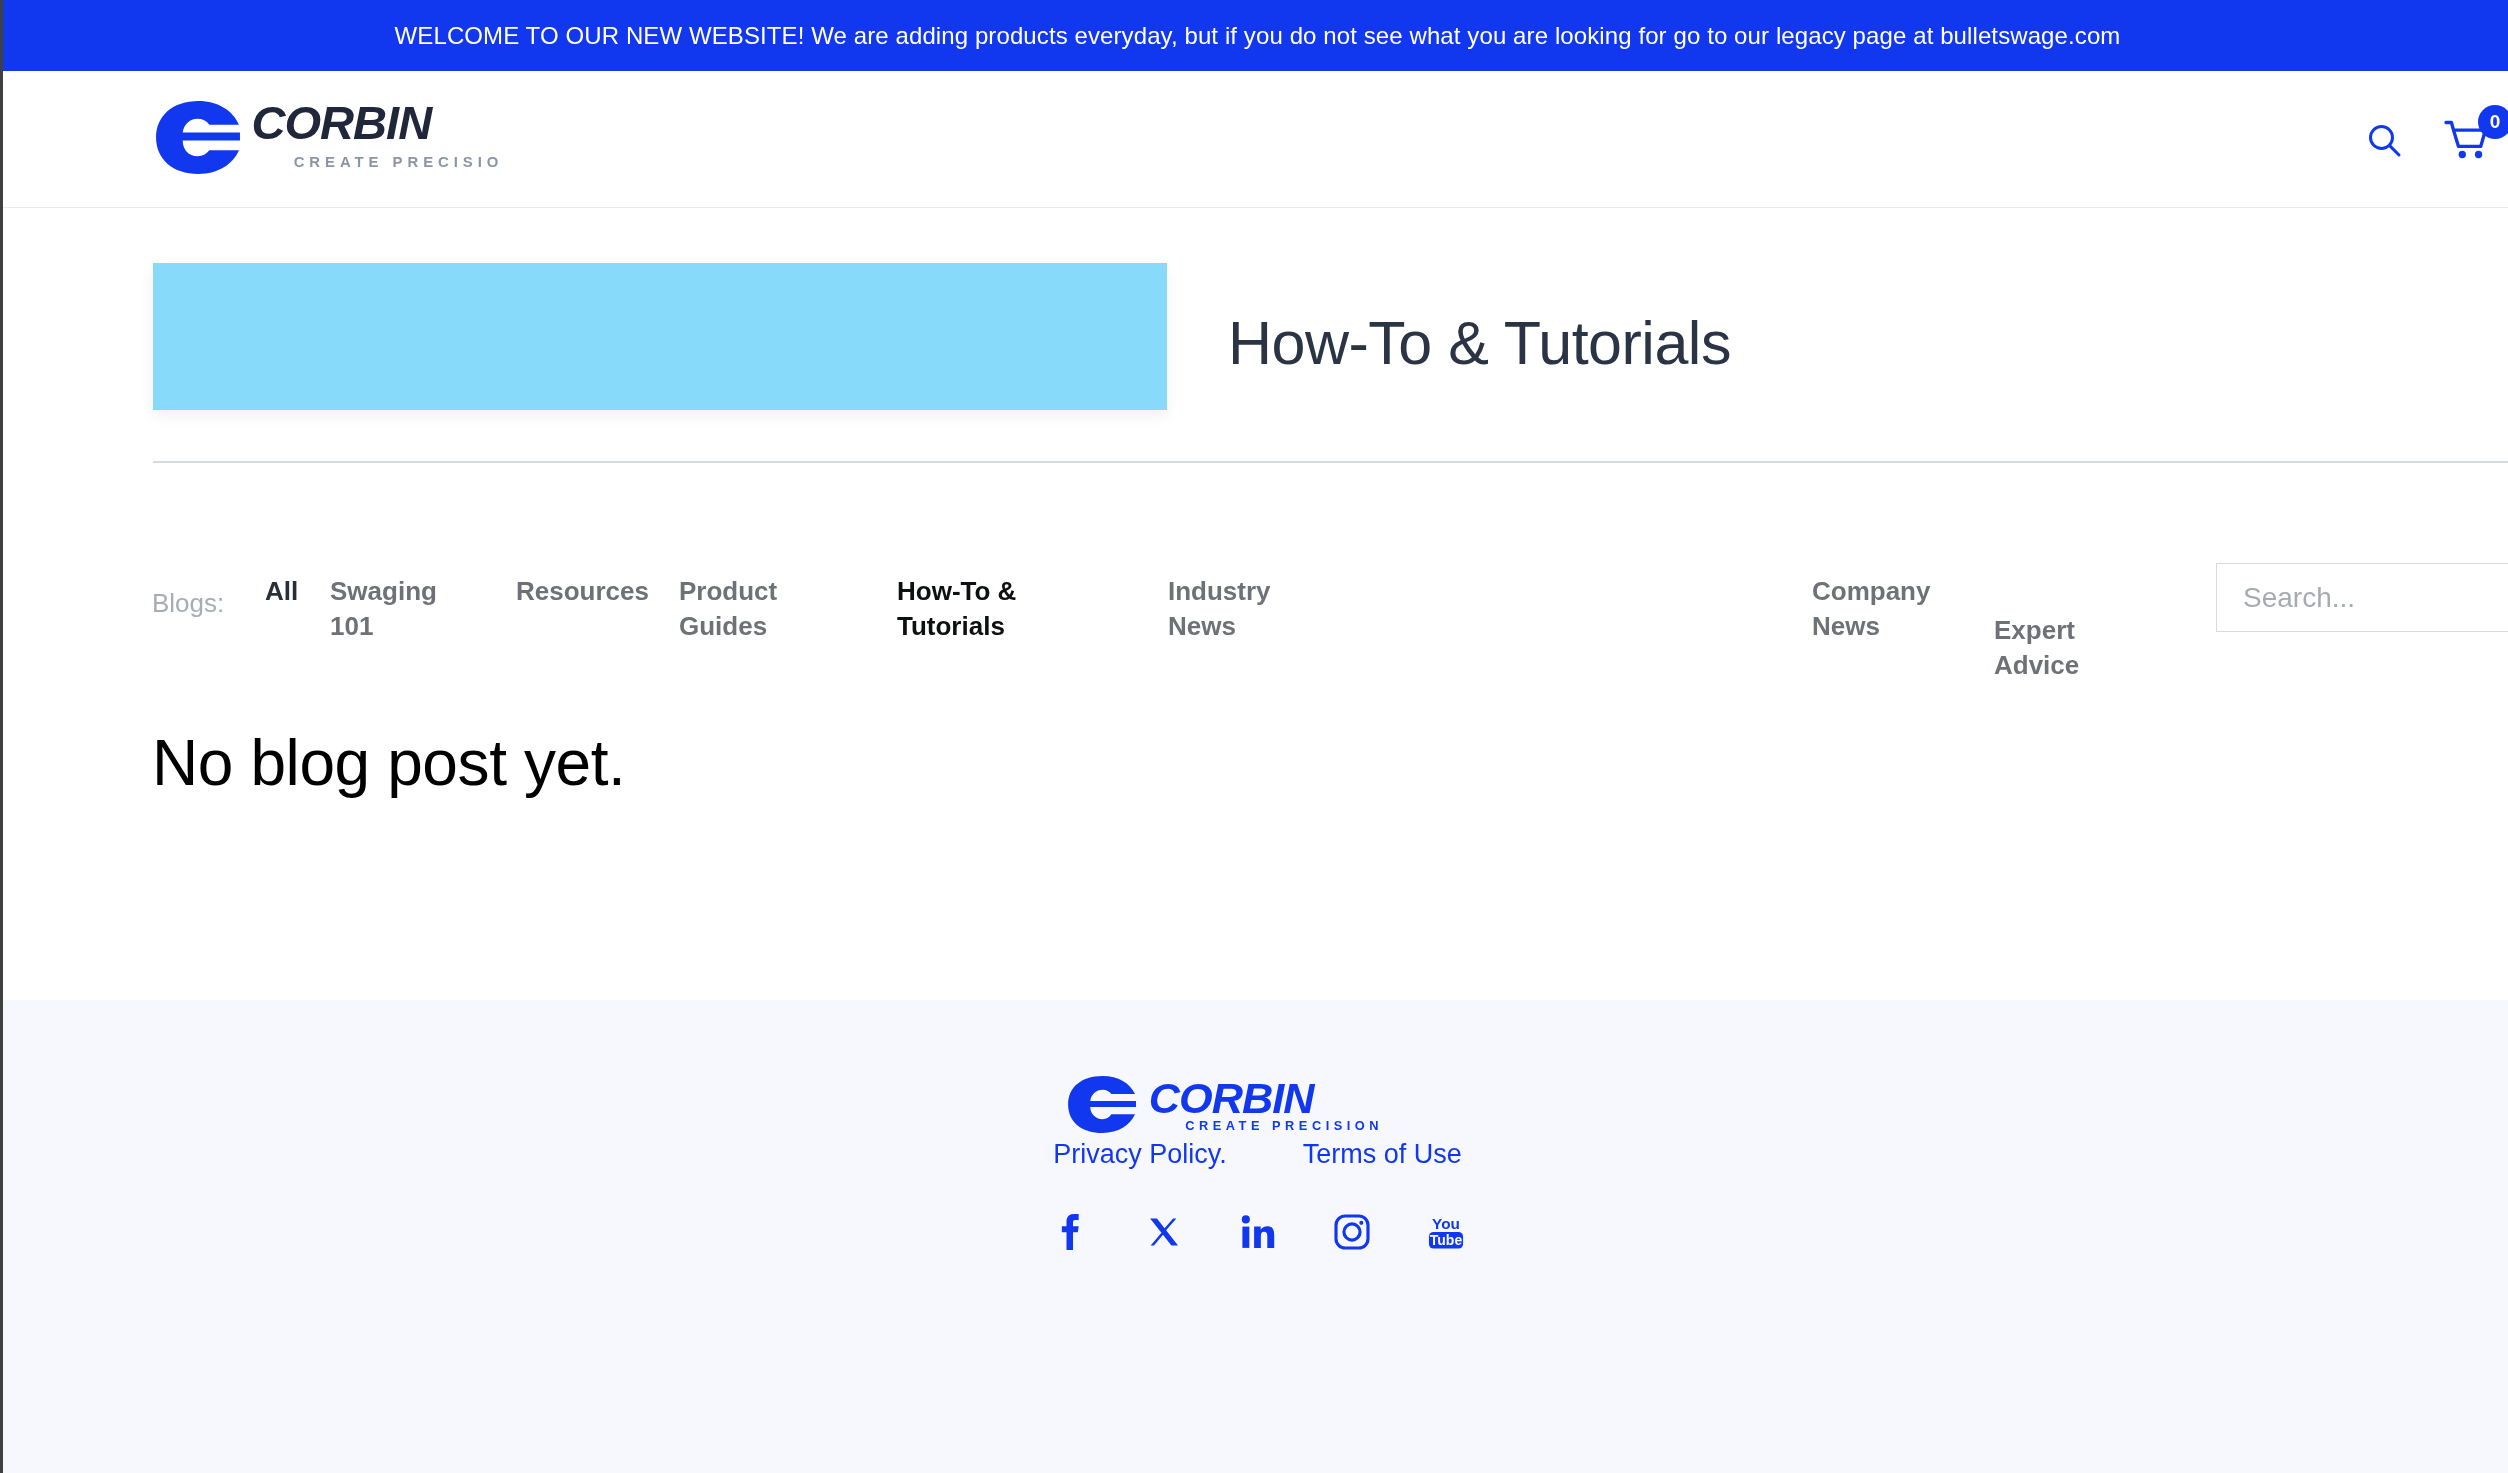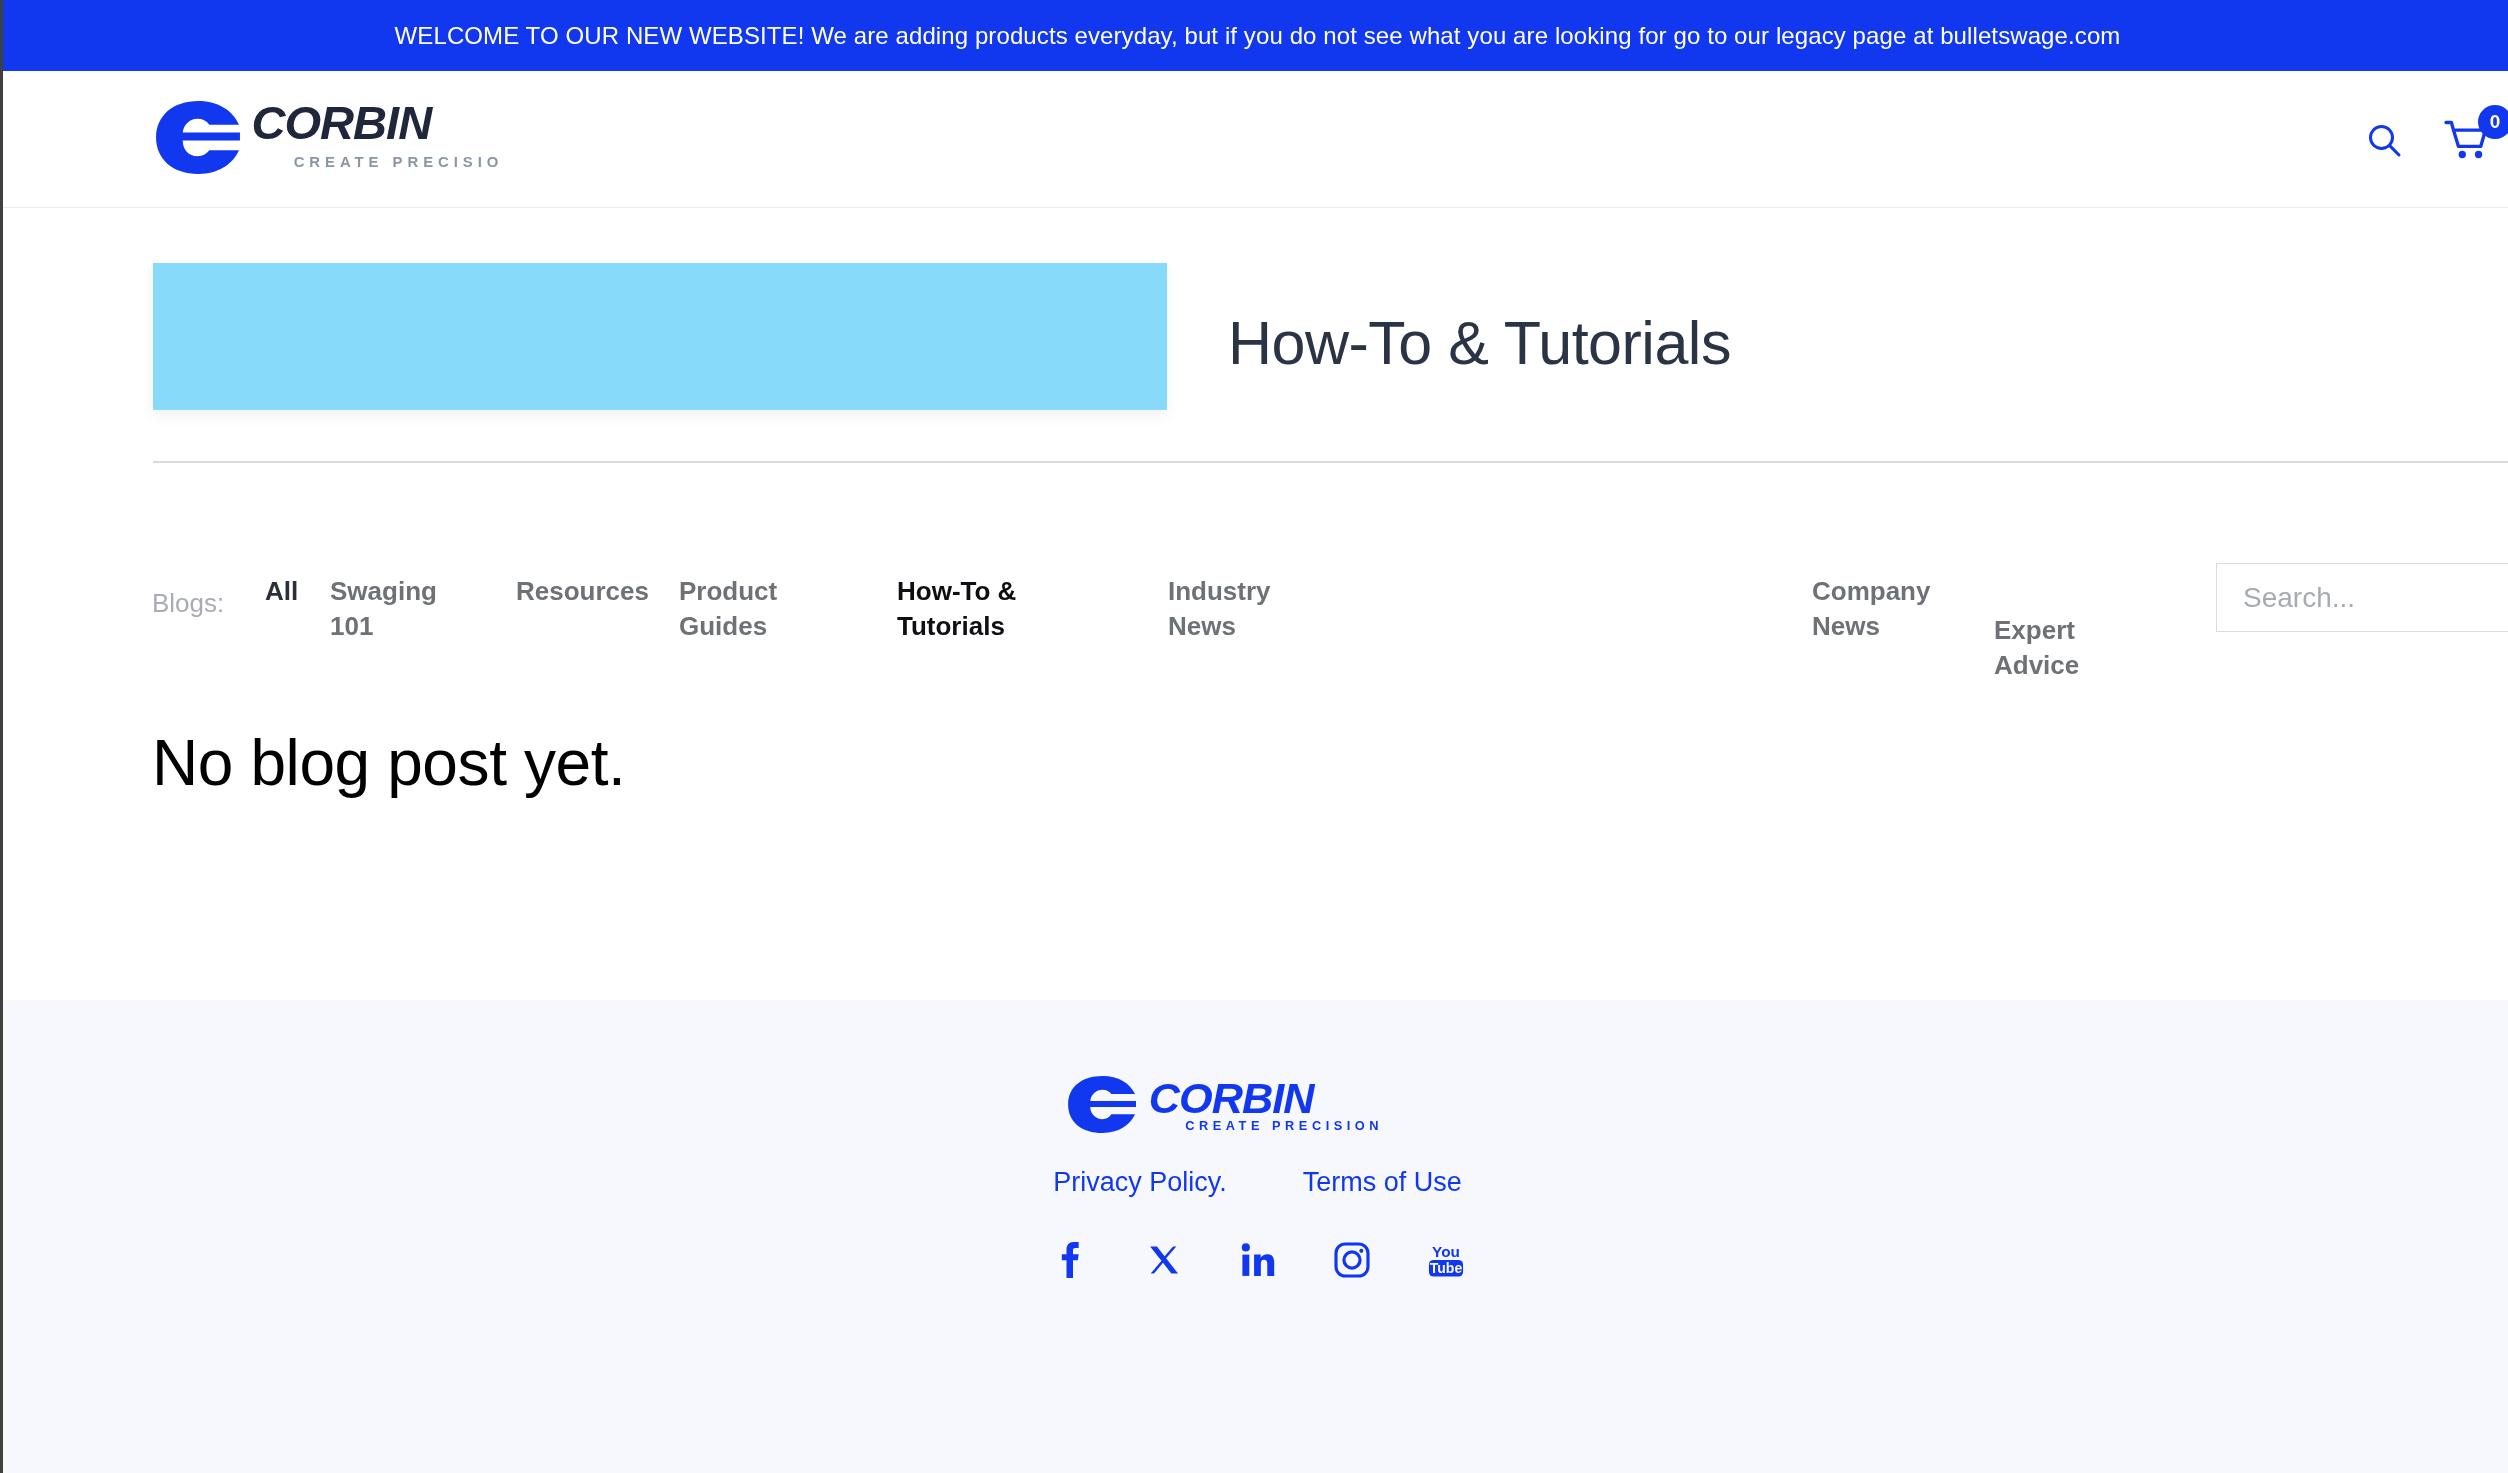--- a/index.html
+++ b/index.html
@@ -232,21 +232,20 @@
   .footer-inner {
     position: absolute;
     left: 0; top: 0;
     width: 2509px;
     display: flex;
     flex-direction: column;
     align-items: center;
   }
   .footer-logo { margin-top: 74px; }
   .footer-links {
-    margin-top: 28px;
     display: flex;
     gap: 76px;
     align-items: center;
     justify-content: flex-end;
   }
   .footer-link {
     font-size: 27px;
     color: #1138EE;
     text-decoration: none;
     cursor: pointer;

